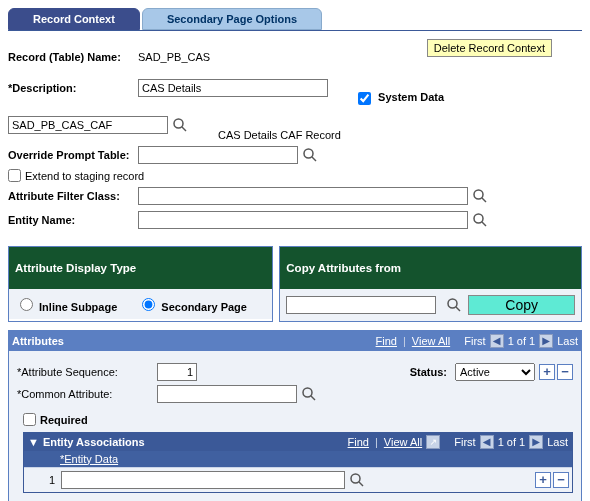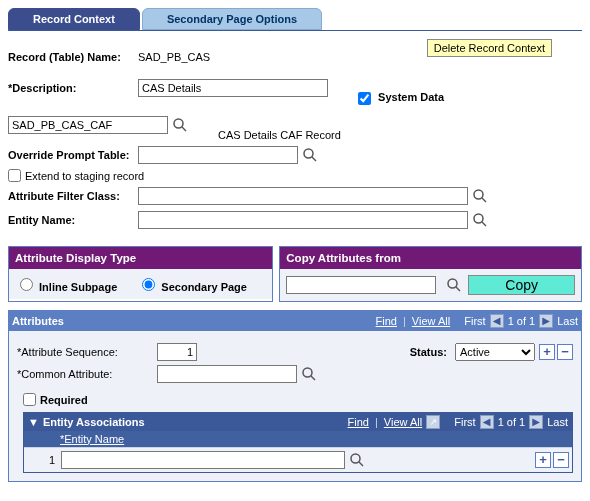--- a/index.html
+++ b/index.html
@@ -46,24 +46,24 @@
   .look-icon svg { width:16px; height:16px; }
   .checkbox-row { display:flex; align-items:flex-end; margin:4px 0;}
   input[type="checkbox"] { margin:0 4px 0 0; vertical-align:middle;}
   
   .twin-panels { display:flex; gap:6px; margin-top:8px;}
   .panel {
     border: 1px solid #5b7fc2;
     flex: 1;
   }
   .panel-header {
-    background: #701a75;
+    background: #14532d;
     color: #fff;
     font-weight: bold;
-    padding: 5px 6px;
+    padding: 15px 6px;
     font-size: 11.5px;
   }
   .panel-body { padding: 6px; background:#eef2f8; display:flex; align-items:center; gap:6px;}
   .radio-group label { margin-right: 14px; font-weight:bold;}
   .copy-btn {
     background:#5eead4; border:1px solid #888; padding:1px 36px; cursor:pointer;
     font-size:14px;
   }
   
   .attr-panel { border:1px solid #5b7fc2; margin-top:8px; background:#eef2f8;}
@@ -255,21 +255,21 @@
           &nbsp;&nbsp;
           <span>First</span>
           <span class="nav-arrow">◀</span>
           <span>1 of 1</span>
           <span class="nav-arrow">▶</span>
           <span>Last</span>
         </span>
       </div>
       <div class="entity-colhead">
         <span class="col-num"></span>
-        <span class="col-name">*Entity Name</span>
+        <span class="col-name">*Entity Data</span>
       </div>
       <div class="entity-row">
         <span class="rownum">1</span>
         <input class="text-input" style="">
         <span class="look-icon">
           <svg viewBox="0 0 16 16">
               <circle cx="6.5" cy="6.5" r="4.5" fill="none" stroke="#555" stroke-width="1.5"></circle>
               <line x1="10" y1="10" x2="14" y2="14" stroke="#555" stroke-width="1.5"></line>
             </svg>
         </span>

